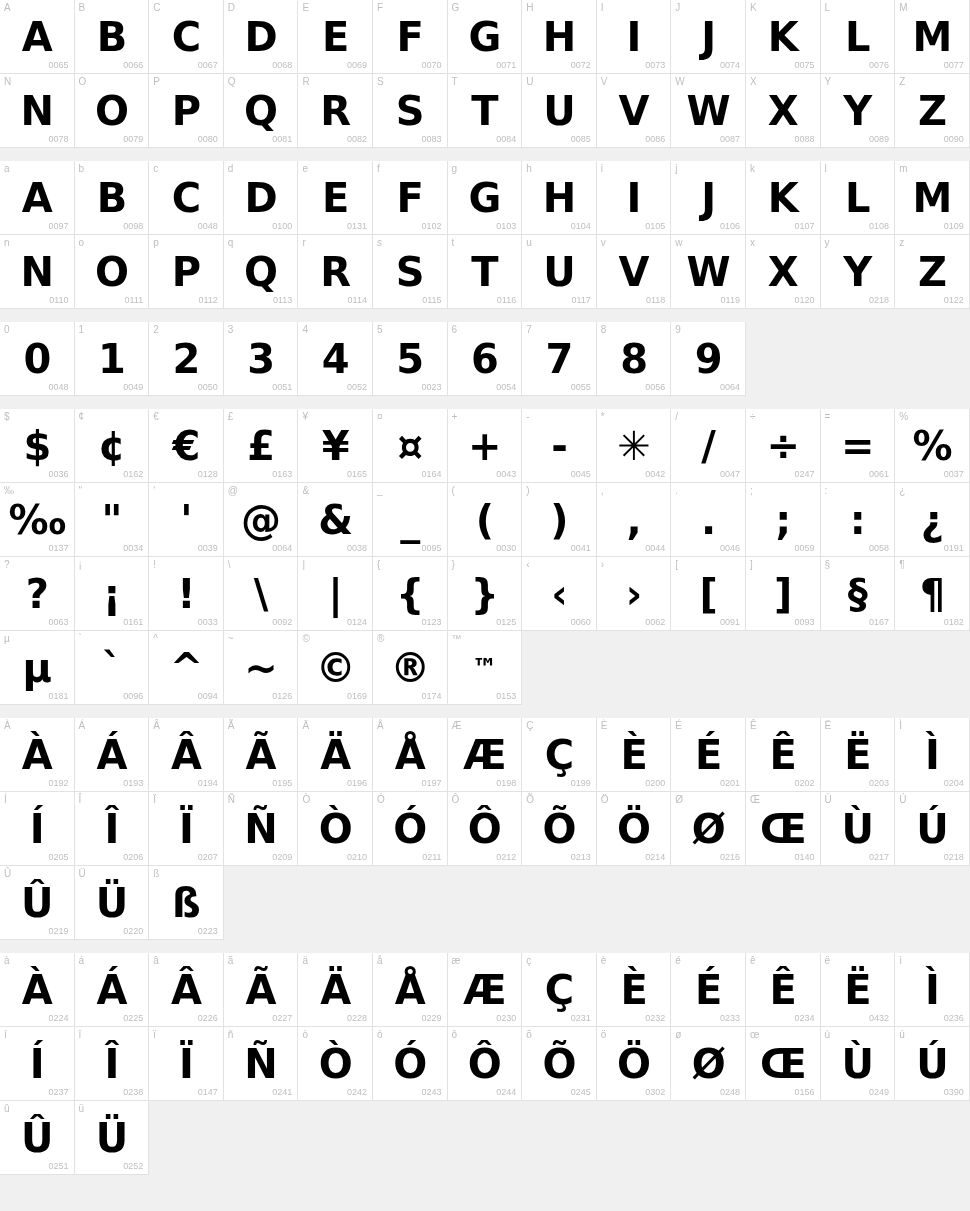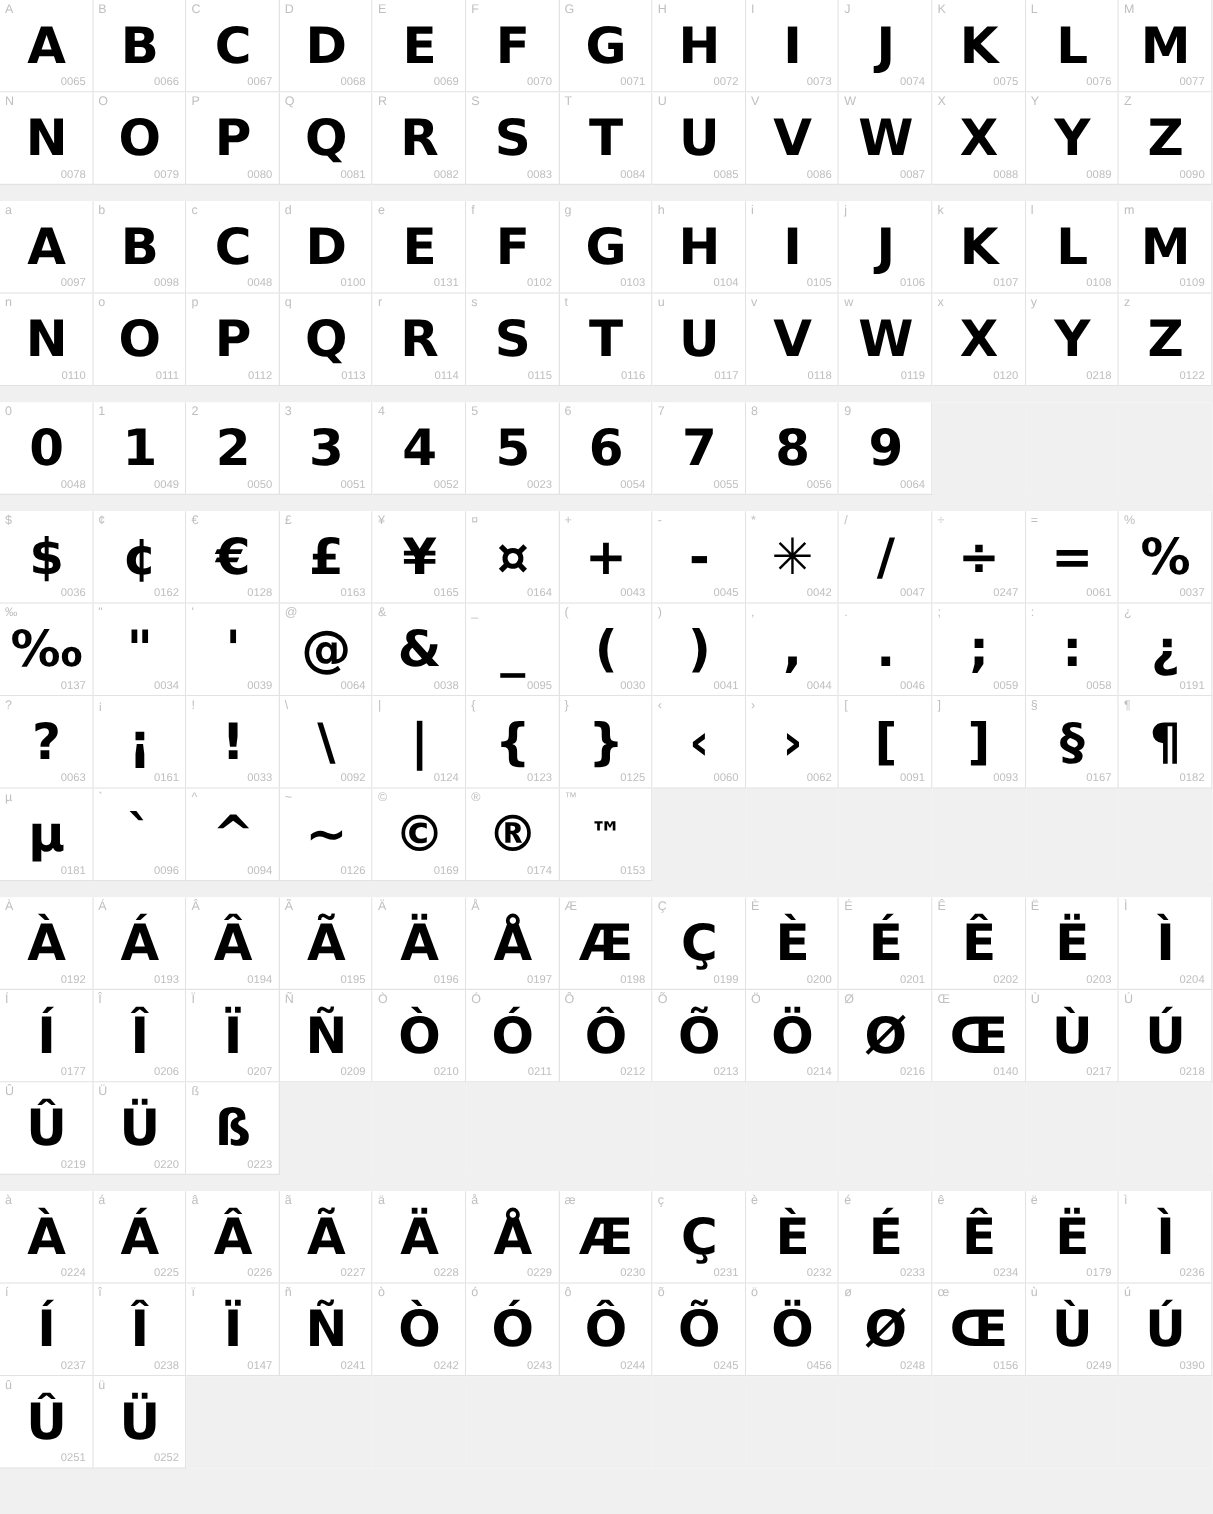--- a/index.html
+++ b/index.html
@@ -707,21 +707,21 @@
           <div class="code-label">0203</div>
         </div>
         <div class="cell">
           <div class="char-label">Ì</div>
           <div class="glyph">Ì</div>
           <div class="code-label">0204</div>
         </div>
         <div class="cell">
           <div class="char-label">Í</div>
           <div class="glyph">Í</div>
-          <div class="code-label">0177</div>
+          <div class="code-label">0205</div>
         </div>
         <div class="cell">
           <div class="char-label">Î</div>
           <div class="glyph">Î</div>
           <div class="code-label">0206</div>
         </div>
         <div class="cell">
           <div class="char-label">Ï</div>
           <div class="glyph">Ï</div>
           <div class="code-label">0207</div>
@@ -855,21 +855,21 @@
           <div class="code-label">0233</div>
         </div>
         <div class="cell">
           <div class="char-label">ê</div>
           <div class="glyph">Ê</div>
           <div class="code-label">0234</div>
         </div>
         <div class="cell">
           <div class="char-label">ë</div>
           <div class="glyph">Ë</div>
-          <div class="code-label">0179</div>
+          <div class="code-label">0432</div>
         </div>
         <div class="cell">
           <div class="char-label">ì</div>
           <div class="glyph">Ì</div>
           <div class="code-label">0236</div>
         </div>
         <div class="cell">
           <div class="char-label">í</div>
           <div class="glyph">Í</div>
           <div class="code-label">0237</div>
@@ -905,21 +905,21 @@
           <div class="code-label">0244</div>
         </div>
         <div class="cell">
           <div class="char-label">õ</div>
           <div class="glyph">Õ</div>
           <div class="code-label">0245</div>
         </div>
         <div class="cell">
           <div class="char-label">ö</div>
           <div class="glyph">Ö</div>
-          <div class="code-label">0456</div>
+          <div class="code-label">0302</div>
         </div>
         <div class="cell">
           <div class="char-label">ø</div>
           <div class="glyph">Ø</div>
           <div class="code-label">0248</div>
         </div>
         <div class="cell">
           <div class="char-label">œ</div>
           <div class="glyph">Œ</div>
           <div class="code-label">0156</div>

